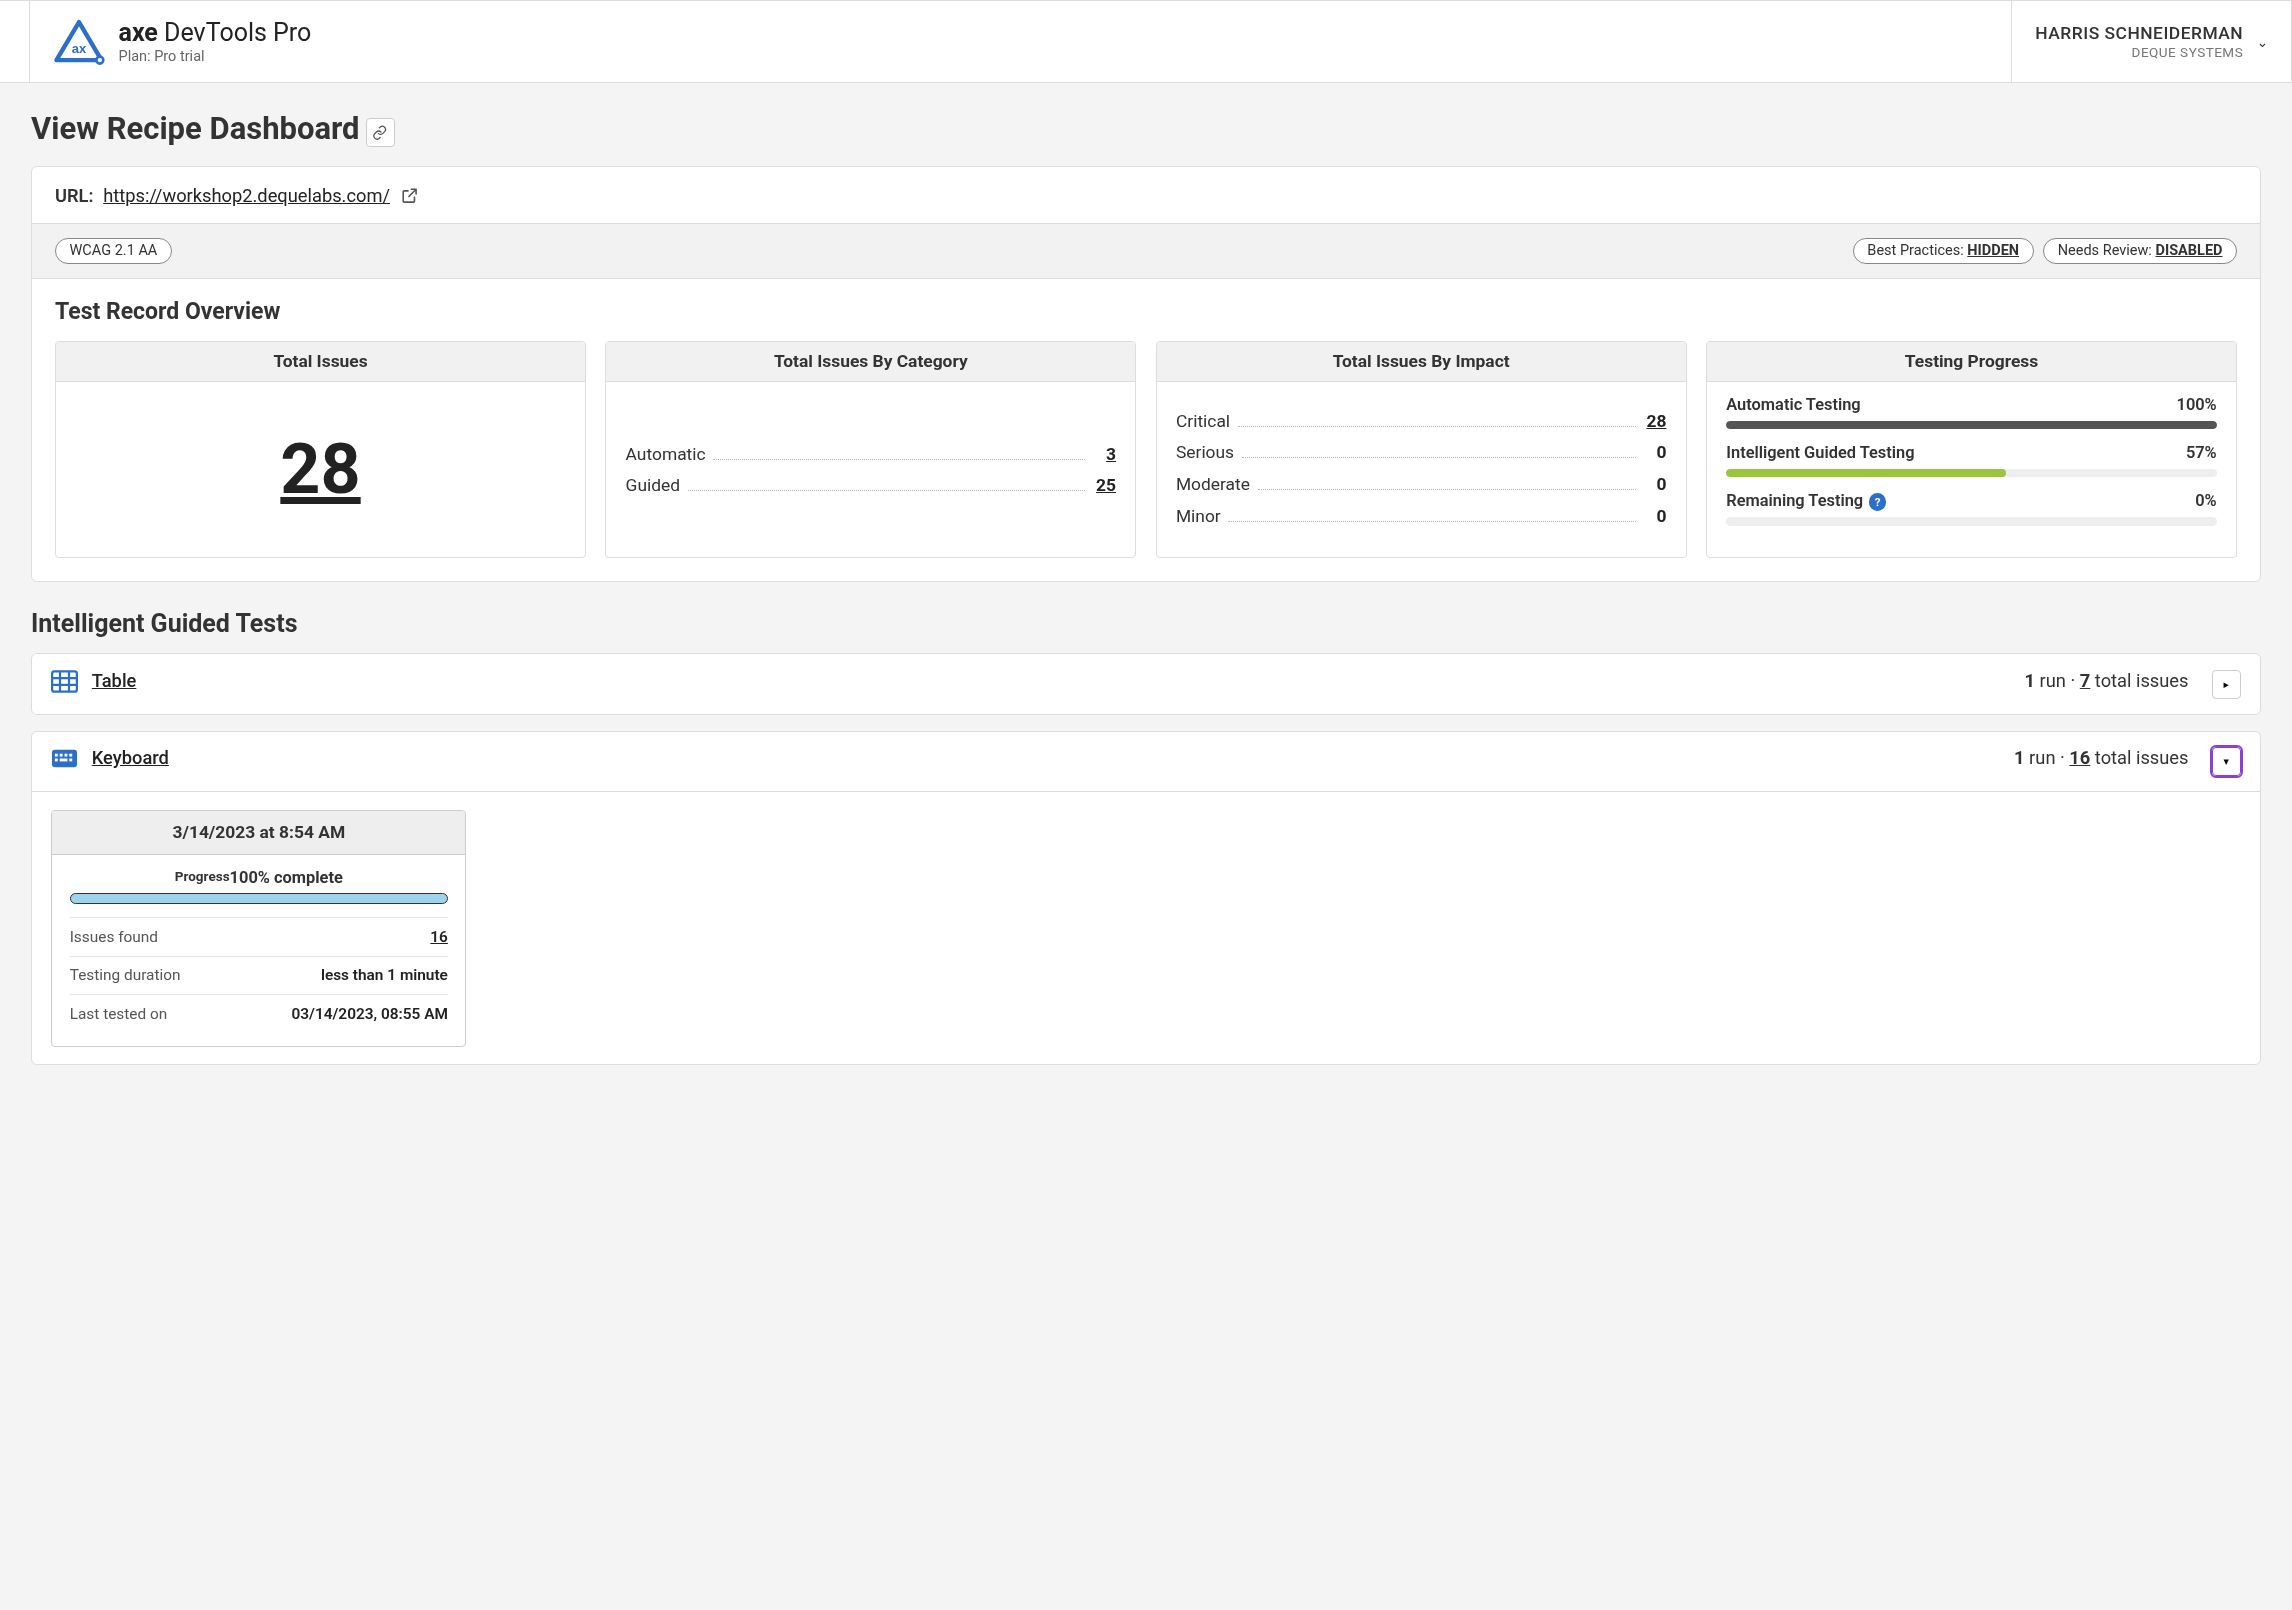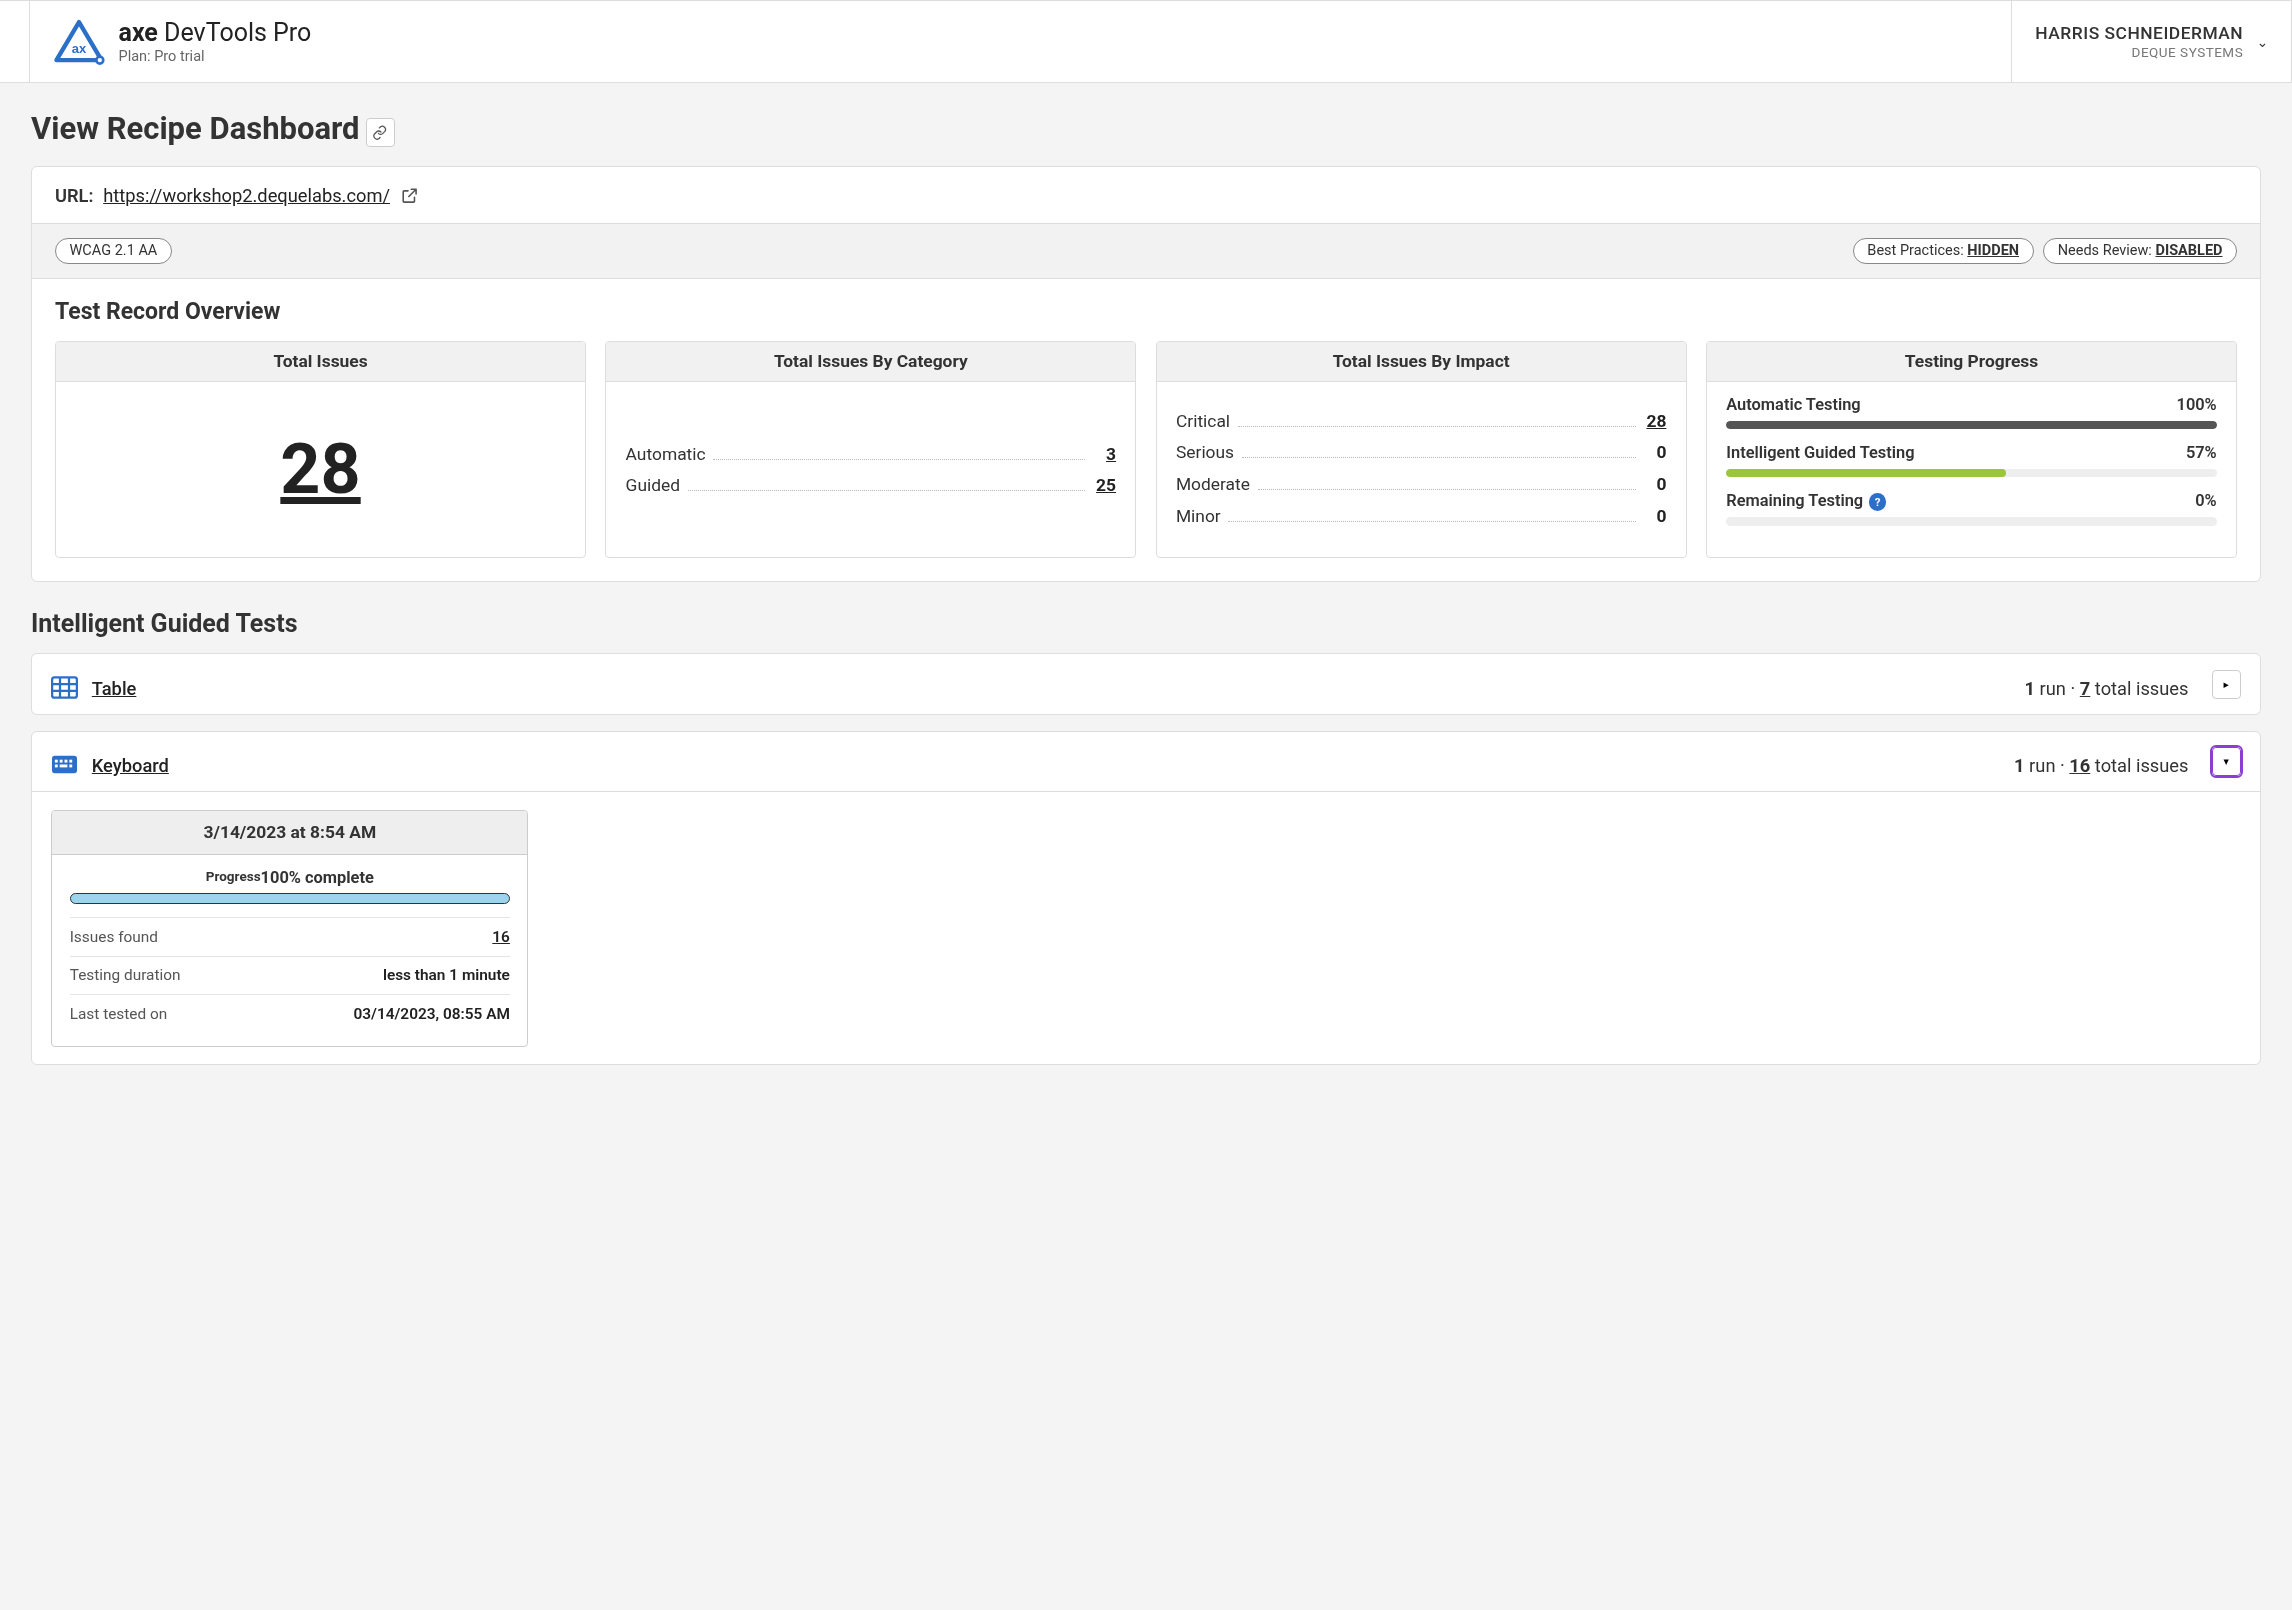--- a/index.html
+++ b/index.html
@@ -228,21 +228,21 @@
     margin: 27px 0 15.4px;
   }
   .test-row {
     background: #fff;
     border: 1px solid #ddd;
     border-radius: 5.8px;
     margin-bottom: 15.4px;
   }
   .test-row-header {
     display: flex;
-    align-items: flex-end;
+    align-items: flex-start;
     padding: 15.4px 19.3px;
     gap: 13.5px;
   }
   .test-icon {
     width: 27px;
     height: 23px;
     color: #2c6fc9;
     flex-shrink: 0;
   }
   .test-name {
@@ -277,21 +277,21 @@
     border-color: #8b3dd4;
   }
 
   .run-details {
     border-top: 1px solid #ddd;
     padding: 17.4px 19.3px;
   }
   .run-card {
     border: 1px solid #ccc;
     border-radius: 3.9px;
-    width: 477px;
+    width: 415px;
     overflow: hidden;
   }
   .run-card-header {
     background: #eee;
     border-bottom: 1px solid #ccc;
     text-align: center;
     padding: 11.6px;
     font-weight: 700;
     font-size: 17.4px;
   }

